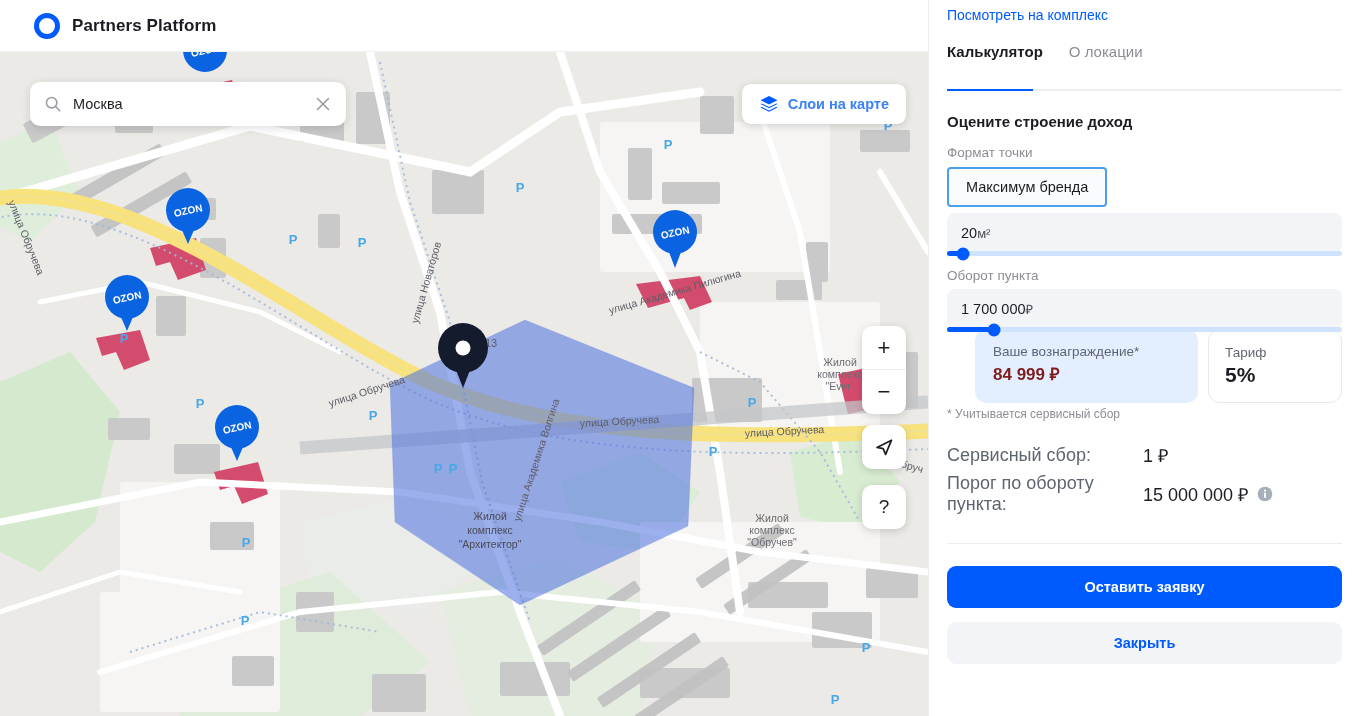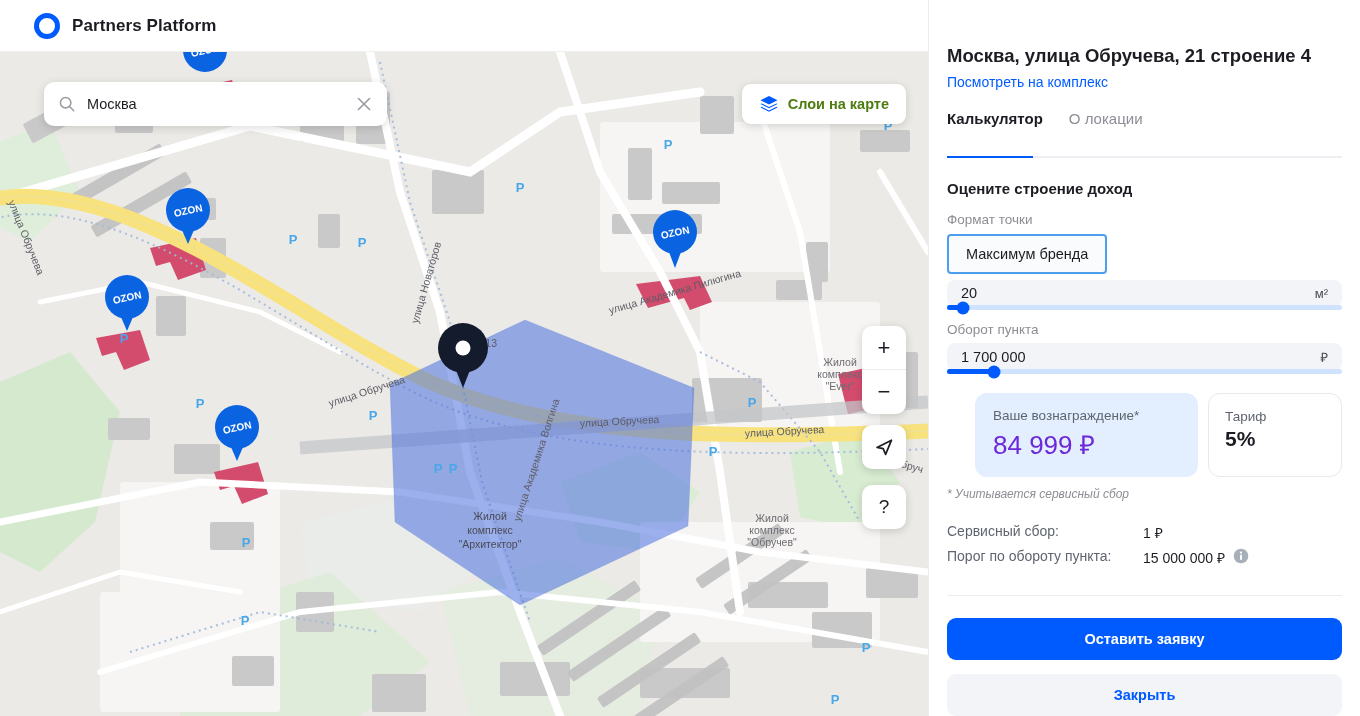--- a/index.html
+++ b/index.html
@@ -27,36 +27,36 @@
   .brand-title { font-size: 17px; font-weight: bold; color: #1c1c23; letter-spacing: .1px; }
 
   .map-canvas {
     position: absolute; top: 52px; left: 0; width: 928px; height: 664px;
     overflow: hidden; background: #ebeae6;
   }
   .map-svg { position: absolute; top: 0; left: 0; }
 
   
   .search-box {
-    position: absolute; top: 30px; left: 44px; width: 343px; height: 44px;
+    position: absolute; top: 30px; left: 30px; width: 316px; height: 44px;
     background: #ffffff; border-radius: 10px; display: flex; align-items: center;
     padding: 0 14px; box-shadow: 0 2px 10px rgba(0,0,0,.14); z-index: 30;
   }
   .search-box .si { width: 18px; height: 18px; flex: 0 0 18px; }
   .search-val { flex: 1; margin-left: 11px; font-size: 14.5px; color: #1c1c23; }
   .clear-x { width: 18px; height: 18px; cursor: pointer; }
 
   
   .layers-btn {
     position: absolute; top: 32px; right: 22px; height: 40px;
     background: #fff; border-radius: 9px; display: flex; align-items: center;
     gap: 9px; padding: 0 17px; box-shadow: 0 2px 9px rgba(0,0,0,.15);
     cursor: pointer; z-index: 30;
   }
-  .layers-btn span { font-size: 14.5px; font-weight: bold; color: #4d7c0f; }
+  .layers-btn span { font-size: 14.5px; font-weight: bold; color: #3b82f6; }
 
   
   .zoom-group {
     position: absolute; right: 22px; top: 274px; width: 44px;
     background: #fff; border-radius: 10px; box-shadow: 0 2px 8px rgba(0,0,0,.16); z-index: 30;
   }
   .zoom-group div {
     height: 44px; display: flex; align-items: center; justify-content: center;
     font-size: 22px; color: #1c1c23; cursor: pointer;
   }
@@ -89,51 +89,51 @@
 
   .chip {
     margin-top: 7px; display: inline-flex; align-items: center; height: 40px;
     padding: 0 17px; border: 2px solid #4b9fec; border-radius: 4px;
     background: #fafbfc; font-size: 14.5px; color: #1c1c23; cursor: pointer;
   }
 
   .slider-field {
     margin-top: 6px; position: relative; height: 40px; background: #f2f4f7;
     border-radius: 8px; display: flex; align-items: center;
-    padding: 0 14px; justify-content: space-between;
+    padding: 0 14px; 
   }
   .slider-field .val { font-size: 14.5px; color: #1c1c23; }
   .slider-field .unit { font-size: 13px; color: #4b4b55; }
   .track {
     position: absolute; left: 0; bottom: -3px; height: 5px; width: 100%;
     background: #cfe3ff; border-radius: 3px; cursor: pointer;
   }
   .track .fill { position: absolute; left: 0; top: 0; height: 5px; background: #005bff; border-radius: 3px; }
   .track .thumb {
     position: absolute; top: 50%; width: 13px; height: 13px; border-radius: 50%;
     background: #005bff; transform: translate(-50%, -50%); cursor: grab;
   }
 
-  .cards { margin-top: 22px; display: flex; gap: 10px; align-items: stretch; padding-left: 28px; }
+  .cards { display: flex; gap: 10px; align-items: stretch; padding-left: 28px; }
   .card-reward {
     flex: 1; background: #e3efff; border-radius: 12px; padding: 15px 18px;
   }
   .card-reward .cap { font-size: 13.5px; color: #5f6570; }
-  .card-reward .amt { margin-top: 3px; font-size: 26px; font-weight: normal; color: #6d28d9; }
+  .card-reward .amt { margin-top: 3px; font-size: 17px; font-weight: bold; color: #7f1d1d; }
   .card-tariff {
     width: 134px; background: #fff; border: 1px solid #e7e9ec; border-radius: 12px;
     padding: 15px 16px;
   }
   .card-tariff .cap { font-size: 13.5px; color: #5f6570; }
   .card-tariff .amt { margin-top: 3px; font-size: 21px; font-weight: bold; color: #1c1c23; }
 
-  .footnote { margin-top: 10px; font-size: 12px; color: #8d8d95; font-style: italic; }
+  .footnote { margin-top: 4px; font-size: 12px; color: #8d8d95; }
 
   .fees { margin-top: 22px; }
-  .fee-row { display: flex; font-size: 14px; margin-bottom: 6px; }
+  .fee-row { display: flex; align-items: center; font-size: 18px; margin-bottom: 6px; }
   .fee-row .fk { color: #5f6570; }
   .fee-row .fv { color: #1c1c23; margin-left: 8px; }
   .fee-row.k1 .fk { width: 188px; }
   .fee-row.k2 .fk { width: 188px; }
   .info-dot { margin-left: 8px; width: 16px; height: 16px; cursor: pointer; }
 
   .divider { margin-top: 22px; height: 1px; background: #ededed; }
 
   .actions { margin-top: 22px; display: flex; gap: 14px; flex-direction: column; }
   .btn-primary {
@@ -380,21 +380,20 @@
         <svg width="22" height="22" viewBox="0 0 22 22">
           <path d="M18.5 4.2 L4.0 11.4 L10.2 12.6 L12.6 18.4 Z" fill="none" stroke="#1c1c23" stroke-width="1.7" stroke-linejoin="round"></path>
         </svg>
       </div>
       <div class="round-ctl ctl-help">?</div>
     </div>
   </div>
 
   <div class="panel">
 
-    <div class="addr-title">Москва, улица Обручева, 21 строение 4</div>
     <div class="pano-link">Посмотреть на комплекс</div>
 
     <div class="tabs">
       <div class="tab active">Калькулятор</div>
       <div class="tab">О локации</div>
     </div>
     <div class="tabs-rule">
         <i></i>
       </div>
 

